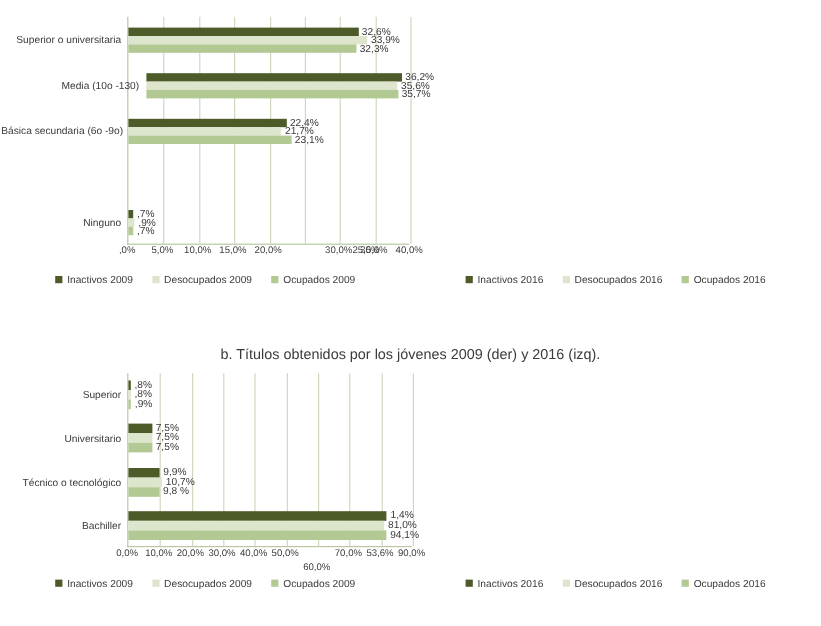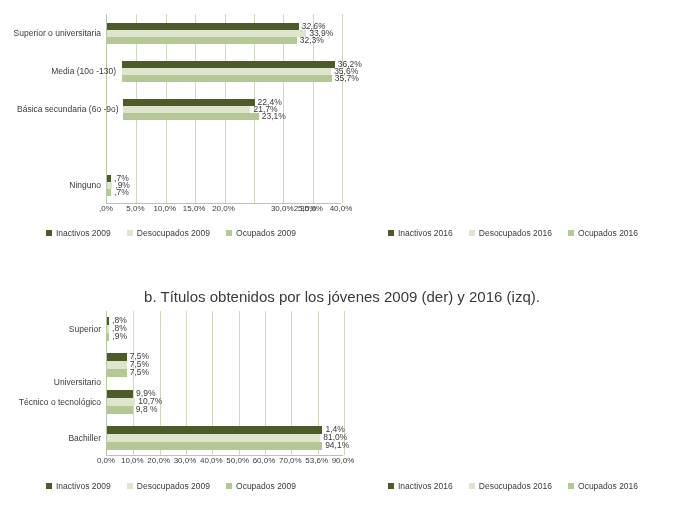--- a/index.html
+++ b/index.html
@@ -79,21 +79,21 @@
   .legend-item{display:flex;align-items:center;gap:4px;}
   .swatch{width:6px;height:6px;display:inline-block;}
   .swatch.s0{background:#4c5b28;}
   .swatch.s1{background:#dde5cc;}
   .swatch.s2{background:#b3c994;}
 
   .caption{
     position:absolute;
     left:0;right:0;
     text-align:center;
-    font-size:15px;
+    font-size:12px;
     color:#3a3a3a;
   }
 </style>
 </head>
 <body>
 
 <div class="page">
 
   <div class="chart" id="chart-0" style="left:0px;top:6px;width:342px;height:248px;">
       <div class="chart-inner">
@@ -104,36 +104,36 @@
             <div class="gridline" style="left: 88.125px;"></div>
             <div class="gridline" style="left: 117.5px;"></div>
             <div class="gridline" style="left: 146.875px;"></div>
             <div class="gridline" style="left: 176.25px;"></div>
             <div class="gridline" style="left: 205.625px;"></div>
             <div class="gridline" style="left: 235px;"></div>
           </div>
           <div class="cat-row" style="top: 0px; height: 38px;">
             <div class="cat-label" style="top: 14px; width: 100px;">Superior o universitaria</div>
             <div class="bar s0" style="top: 8.5px; width: 191.525px; height: 7px;"></div>
-            <div class="bar-val" style="left: 194.525px; top: 7.5px; font-style: italic;">32,6%</div>
+            <div class="bar-val" style="left: 194.525px; top: 7.5px;">32,6%</div>
             <div class="bar s1" style="top: 15.5px; width: 199.162px; height: 7px;"></div>
             <div class="bar-val" style="left: 202.162px; top: 14.5px;">33,9%</div>
             <div class="bar s2" style="top: 22.5px; width: 189.762px; height: 7px;"></div>
             <div class="bar-val" style="left: 192.762px; top: 21.5px;">32,3%</div>
           </div>
           <div class="cat-row" style="top: 38px; height: 38px; margin-left: 15px;">
             <div class="cat-label" style="top: 14px; width: 100px;">Media (10o -130)</div>
             <div class="bar s0" style="top: 8.5px; width: 212.675px; height: 7px;"></div>
             <div class="bar-val" style="left: 215.675px; top: 7.5px;">36,2%</div>
             <div class="bar s1" style="top: 15.5px; width: 209.15px; height: 7px;"></div>
             <div class="bar-val" style="left: 212.15px; top: 14.5px;">35,6%</div>
             <div class="bar s2" style="top: 22.5px; width: 209.738px; height: 7px;"></div>
             <div class="bar-val" style="left: 212.738px; top: 21.5px;">35,7%</div>
           </div>
-          <div class="cat-row" style="top: 76px; height: 38px; margin-left: 16px;">
+          <div class="cat-row" style="top: 76px; height: 38px;">
             <div class="cat-label" style="top: 14px; width: 100px;">Básica secundaria (6o -9o)</div>
             <div class="bar s0" style="top: 8.5px; width: 131.6px; height: 7px;"></div>
             <div class="bar-val" style="left: 134.6px; top: 7.5px;">22,4%</div>
             <div class="bar s1" style="top: 15.5px; width: 127.487px; height: 7px;"></div>
             <div class="bar-val" style="left: 130.488px; top: 14.5px;">21,7%</div>
             <div class="bar s2" style="top: 22.5px; width: 135.713px; height: 7px;"></div>
             <div class="bar-val" style="left: 138.713px; top: 21.5px;">23,1%</div>
           </div>
           <div class="cat-row" style="top: 152px; height: 38px;">
             <div class="cat-label" style="top: 14px; width: 100px;">Ninguno</div>
@@ -212,21 +212,21 @@
           <div class="cat-row" style="top: 0px; height: 36.25px;">
             <div class="cat-label" style="top: 13.125px; width: 100px;">Superior</div>
             <div class="bar s0" style="top: 6.125px; width: 2.10667px; height: 8px;"></div>
             <div class="bar-val" style="left: 5.10667px; top: 5.125px;">,8%</div>
             <div class="bar s1" style="top: 14.125px; width: 2.10667px; height: 8px;"></div>
             <div class="bar-val" style="left: 5.10667px; top: 13.125px;">,8%</div>
             <div class="bar s2" style="top: 22.125px; width: 2.37px; height: 8px;"></div>
             <div class="bar-val" style="left: 5.37px; top: 21.125px;">,9%</div>
           </div>
           <div class="cat-row" style="top: 36.25px; height: 36.25px;">
-            <div class="cat-label" style="top: 13.125px; width: 100px; margin-top: 17px;">Universitario</div>
+            <div class="cat-label" style="top: 13.125px; width: 100px;">Universitario</div>
             <div class="bar s0" style="top: 6.125px; width: 19.75px; height: 8px;"></div>
             <div class="bar-val" style="left: 22.75px; top: 5.125px;">7,5%</div>
             <div class="bar s1" style="top: 14.125px; width: 19.75px; height: 8px;"></div>
             <div class="bar-val" style="left: 22.75px; top: 13.125px;">7,5%</div>
             <div class="bar s2" style="top: 22.125px; width: 19.75px; height: 8px;"></div>
             <div class="bar-val" style="left: 22.75px; top: 21.125px;">7,5%</div>
           </div>
           <div class="cat-row" style="top: 72.5px; height: 36.25px;">
             <div class="cat-label" style="top: 13.125px; width: 100px;">Técnico o tecnológico</div>
             <div class="bar s0" style="top: 6.125px; width: 26.07px; height: 8px;"></div>
@@ -246,21 +246,21 @@
             <div class="bar-val" style="left: 218.143px; top: 21.125px;">94,1%</div>
           </div>
         </div>
         <div class="xaxis" style="top: 151px;">
           <div class="xtick" style="left: 106px;">0,0%</div>
           <div class="xtick" style="left: 132.333px;">10,0%</div>
           <div class="xtick" style="left: 158.667px;">20,0%</div>
           <div class="xtick" style="left: 185px;">30,0%</div>
           <div class="xtick" style="left: 211.333px;">40,0%</div>
           <div class="xtick" style="left: 237.667px;">50,0%</div>
-          <div class="xtick" style="left: 264px;">60,0%</div>
+          <div class="xtick" style="left: 264px; margin-top: 12px;">60,0%</div>
           <div class="xtick" style="left: 290.333px;">70,0%</div>
           <div class="xtick" style="left: 316.667px;">53,6%</div>
           <div class="xtick" style="left: 343px;">90,0%</div>
         </div>
         <div class="legend" style="top: 176px; left: 0px; right: 0px;">
           <div class="legend-item">
             <span class="swatch s0"></span>
             <span>Inactivos 2009</span>
           </div>
           <div class="legend-item">

